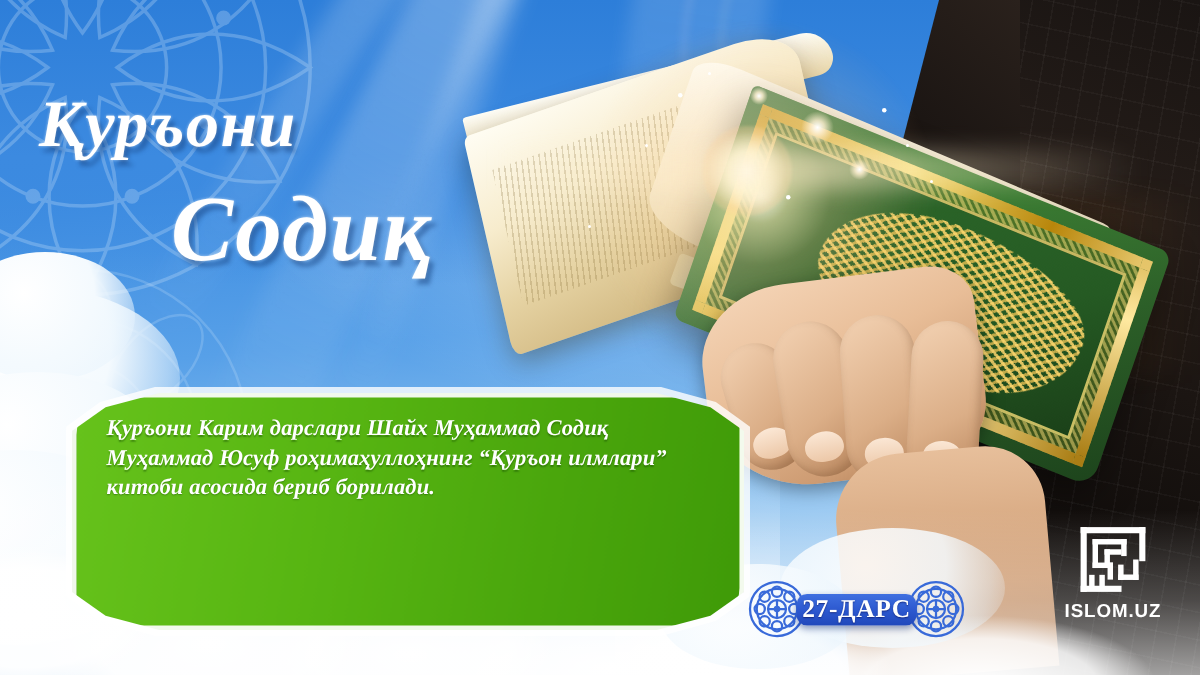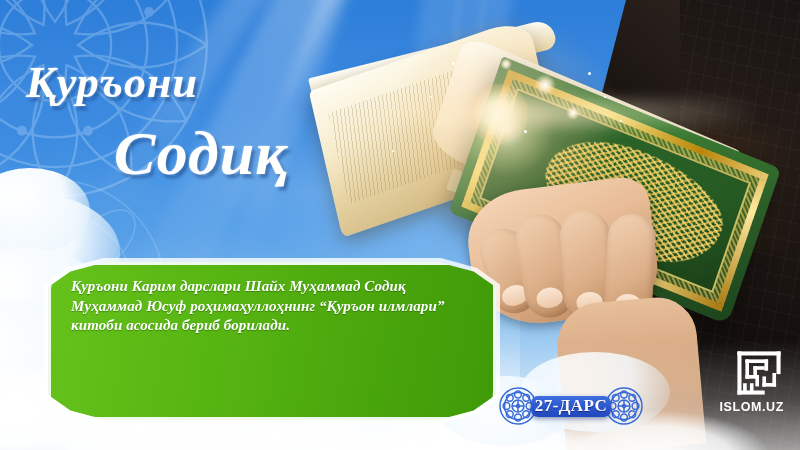--- a/index.html
+++ b/index.html
@@ -247,21 +247,21 @@
   .badge-pill span{
     color:#fff;font-family:"Liberation Serif", serif;
     font-weight:bold;font-size:17px;letter-spacing:.4px;
     text-shadow:0 1px 1px rgba(0,0,60,.5);
   }
   .orn{width:40px;height:40px;flex:0 0 40px;opacity:.95;}
 
   
   .logo{
     position:absolute;left:700px;top:348px;width:84px;height:72px;
-    display:flex;flex-direction:column;align-items:flex-end;
+    display:flex;flex-direction:column;align-items:center;
   }
   .kufic{width:50px;height:50px;}
   .logo-text{
     margin-top:2px;color:#ffffff;font-family:"Liberation Sans", sans-serif;
     font-weight:bold;font-size:12.5px;letter-spacing:.6px;
   }
 
   
   .title{
     position:absolute;left:26px;top:54px;width:420px;

